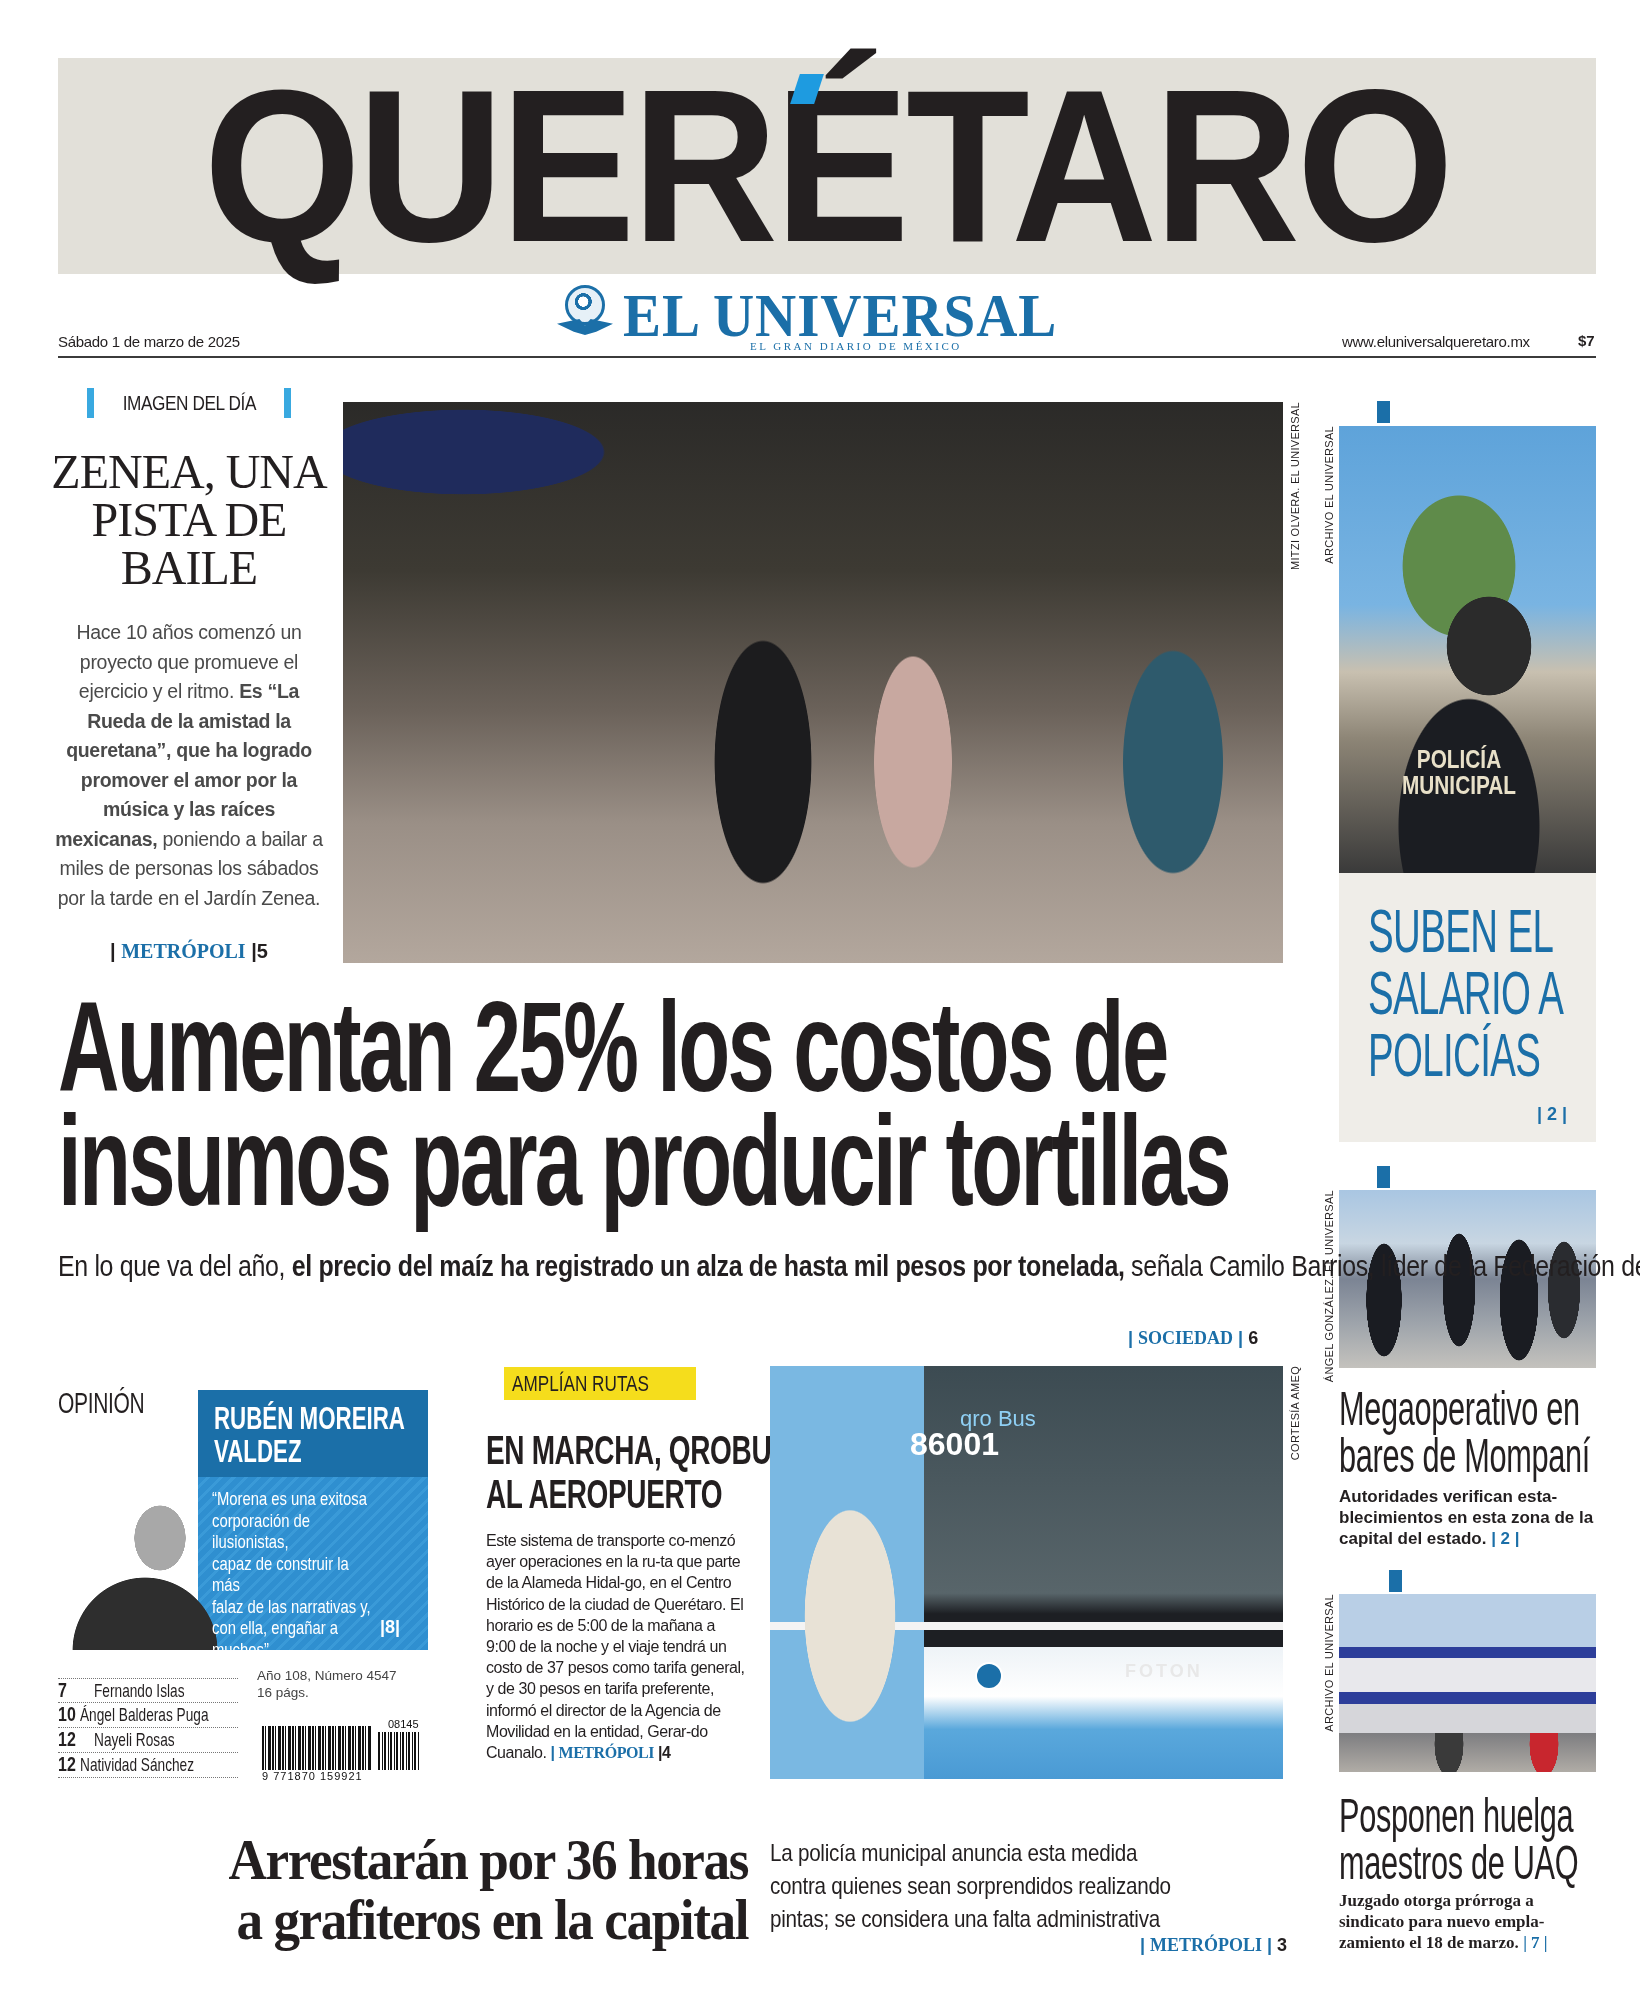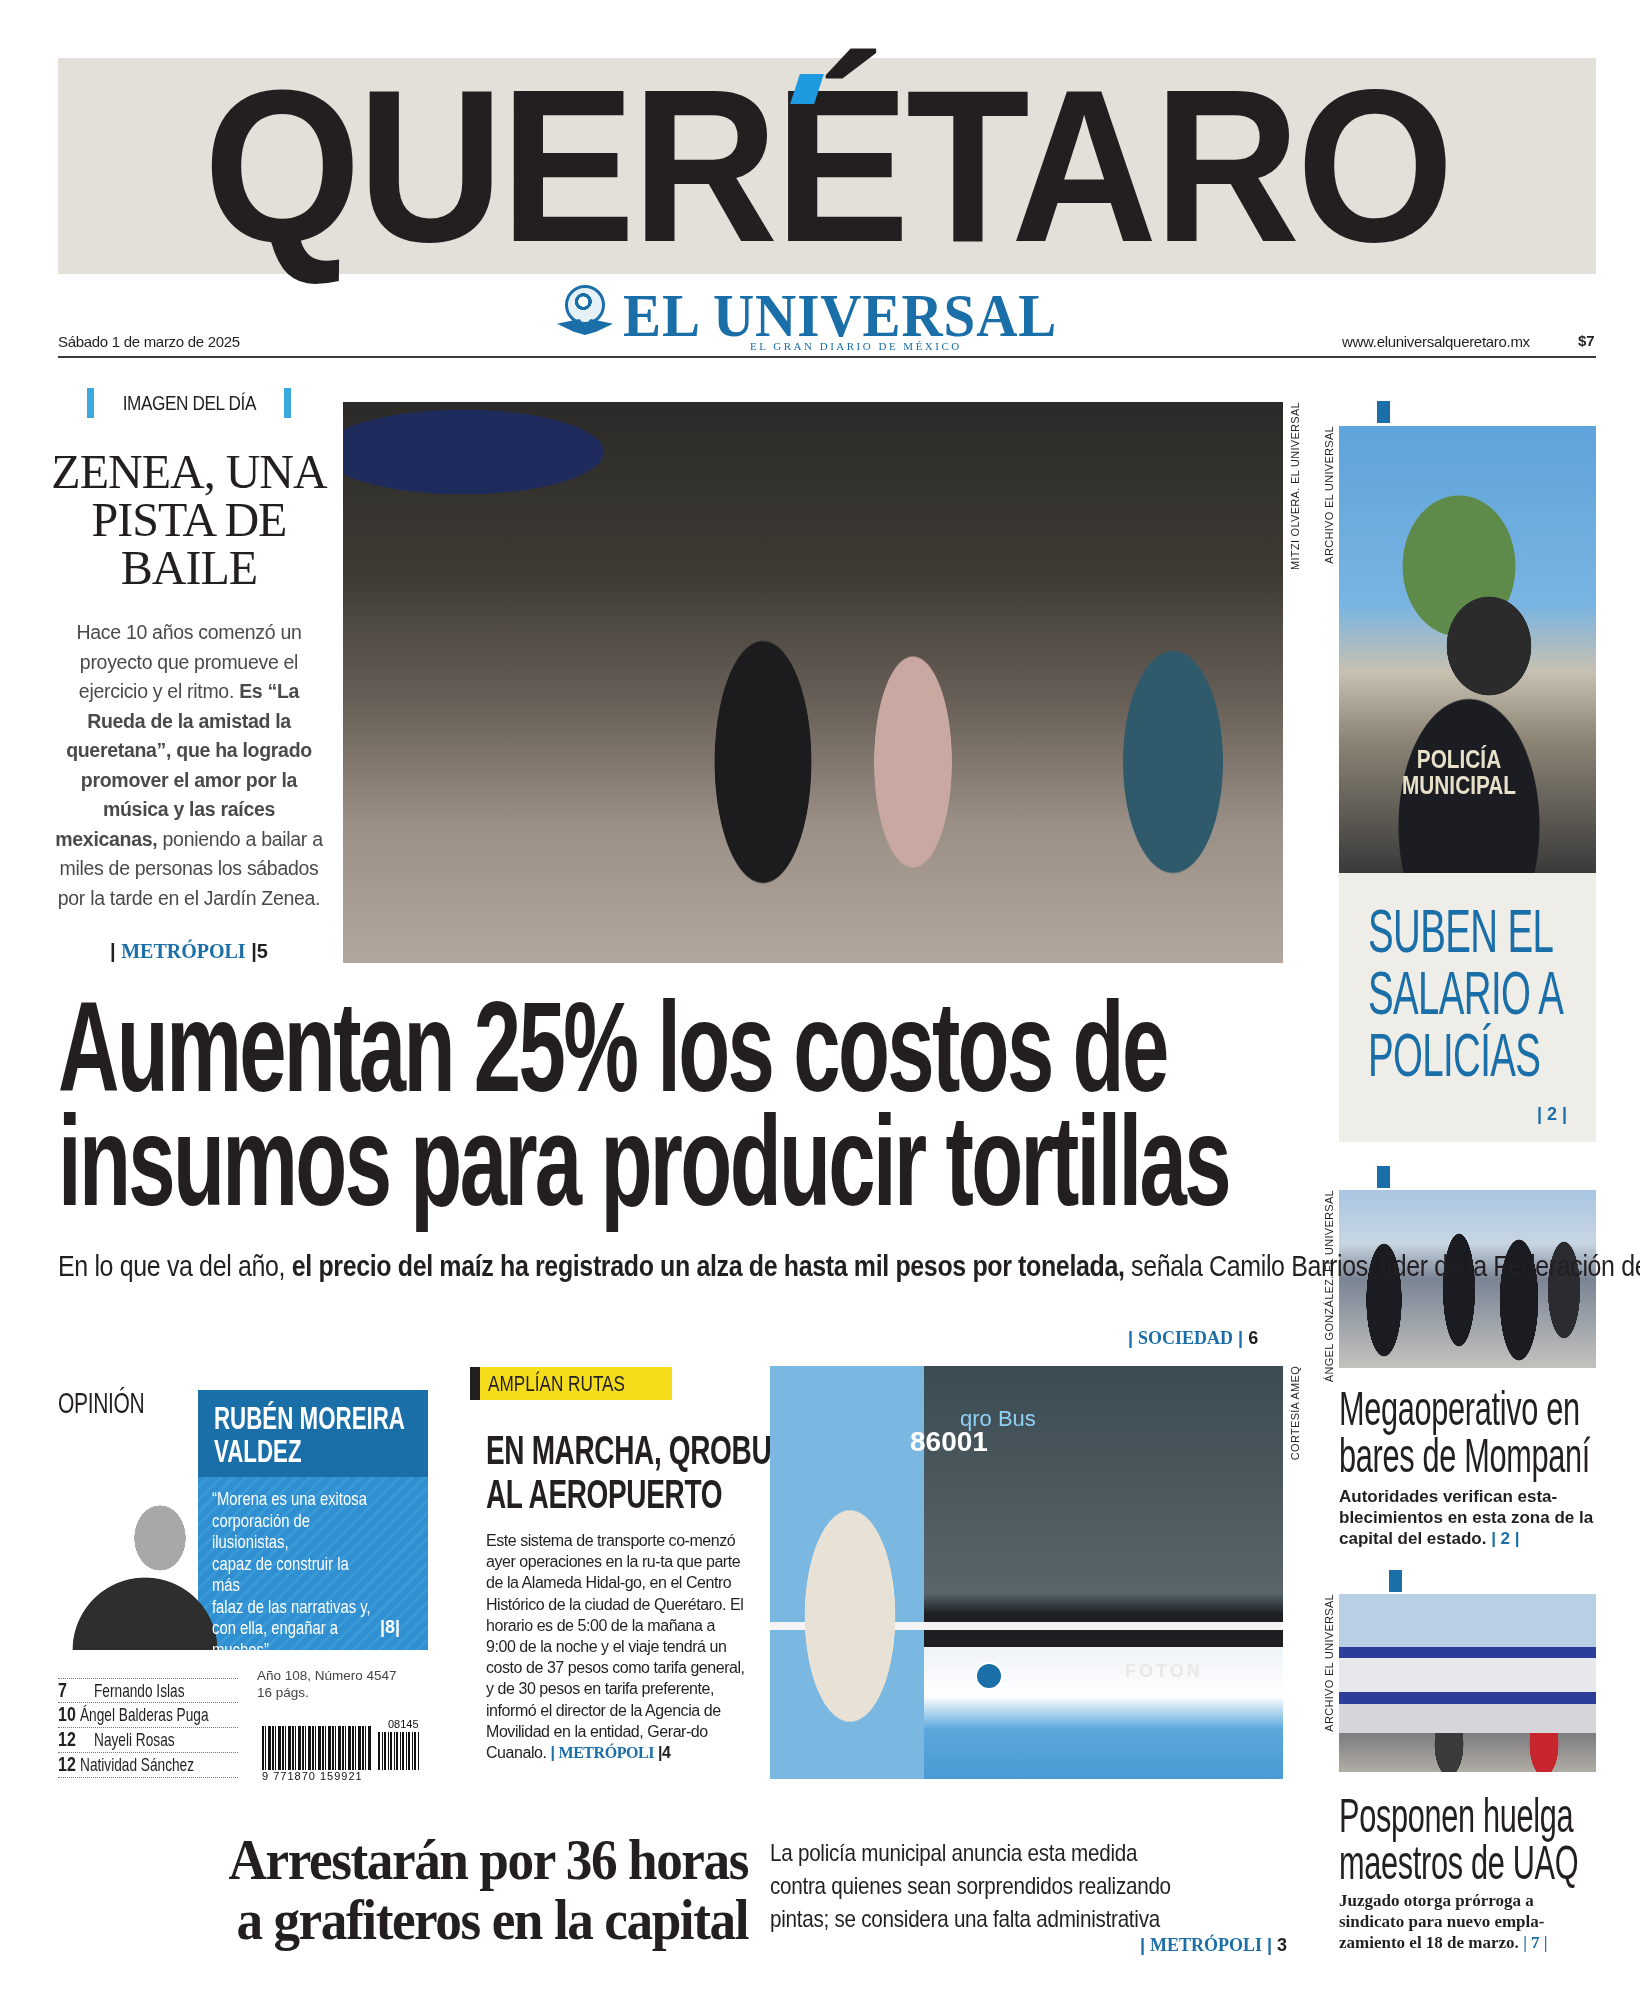--- a/index.html
+++ b/index.html
@@ -112,21 +112,21 @@
   .columnist-row .pg { width: 36px; font-size: 20px; font-weight: 700; color: #231f20; transform: scaleX(0.8); transform-origin: left center; }
   .columnist-row .nm { font-size: 19px; color: #231f20; transform: scaleX(0.72); transform-origin: left center; white-space: nowrap; }
   .edition { left: 257px; top: 1667px; font-size: 13.5px; line-height: 17px; color: #444; white-space: pre-line; }
   .barcode { left: 262px; top: 1722px; width: 165px; height: 48px; display: flex; align-items: flex-end; gap: 6px; }
   .bars-main { width: 110px; height: 44px; background: repeating-linear-gradient(90deg, #111 0 2px, #fff 2px 3px, #111 3px 4px, #fff 4px 6px, #111 6px 9px, #fff 9px 10px); }
   .bars-addon { width: 42px; height: 38px; background: repeating-linear-gradient(90deg, #111 0 2px, #fff 2px 4px, #111 4px 5px, #fff 5px 6px); }
   .barcode-num { left: 262px; top: 1770px; font-size: 11px; color: #111; letter-spacing: 1px; }
   .addon-num { left: 388px; top: 1718px; font-size: 11px; color: #111; }
 
   
-  .amplian-tag { left: 470px; top: 1367px; height: 33px; display: flex; align-items: stretch; }
+  .amplian-tag { left: 504px; top: 1367px; height: 33px; display: flex; align-items: stretch; flex-direction: column; }
   .amplian-tag .bar { width: 10px; background: #231f20; }
   .amplian-tag .lbl { background: #f5dd1c; padding: 0 8px; font-size: 22px; line-height: 33px; color: #231f20; }
   .amplian-tag .lbl span { display: inline-block; transform: scaleX(0.78); transform-origin: left center; }
   .qrobus-title { left: 486px; top: 1428px; width: 270px; font-size: 40px; line-height: 44px; font-weight: 700; color: #231f20; transform: scaleX(0.7); transform-origin: left top; white-space: nowrap; letter-spacing: -0.5px; }
   .qrobus-body { left: 486px; top: 1530px; width: 262px; font-size: 16px; line-height: 21.2px; color: #231f20; letter-spacing: -0.45px; }
   .qrobus-body .ref { font-size: 16px; }
   .bus-photo { left: 770px; top: 1366px; width: 513px; height: 413px;
     background:
       radial-gradient(ellipse 60px 140px at 80px 250px, #e8e2d6 0 75%, transparent 76%),
       linear-gradient(180deg, transparent 0 62%, #f4f4f4 62% 64%, transparent 64%),
@@ -281,21 +281,21 @@
   <span class="lbl"><span>AMPLÍAN RUTAS</span></span>
 </div>
 <div class="abs qrobus-title">
   <div>EN MARCHA, QROBUS</div>
   <div>AL AEROPUERTO</div>
 </div>
 <div class="abs qrobus-body">
   <span>Este sistema de transporte co-menzó ayer operaciones en la ru-ta que parte de la Alameda Hidal-go, en el Centro Histórico de la ciudad de Querétaro. El horario es de 5:00 de la mañana a 9:00 de la noche y el viaje tendrá un costo de 37 pesos como tarifa general, y de 30 pesos en tarifa preferente, informó el director de la Agencia de Movilidad en la entidad, Gerar-do Cuanalo. </span><span class="ref-num" style="color:#1b6fa8;">| </span><span class="ref">METRÓPOLI</span><span class="ref-num"> |</span><span class="ref-num">4</span>
 </div>
 <div class="abs photo bus-photo">
-  <div style="position:absolute;left:140px;top:60px;font-size:28px;font-weight:700;color:#ffffff;">86001</div>
+  <div style="position:absolute;left:140px;top:60px;font-size:32px;font-weight:700;color:#ffffff;">86001</div>
   <div style="position:absolute;left:190px;top:40px;font-size:22px;color:#8fd0f5;">qro Bus</div>
   <div style="position:absolute;left:205px;top:296px;width:28px;height:28px;border-radius:50%;background:#1b6fa8;border:2px solid #fff;"></div>
   <div style="position:absolute;left:355px;top:295px;font-size:18px;font-weight:700;color:#e8e8e8;letter-spacing:3px;">FOTON</div>
 </div>
 <div class="abs photo-credit bus-credit">CORTESÍA AMEQ</div>
 
 <div class="abs bottom-headline">
   <div>Arrestarán por 36 horas</div>
   <div>a grafiteros en la capital</div>
 </div>

